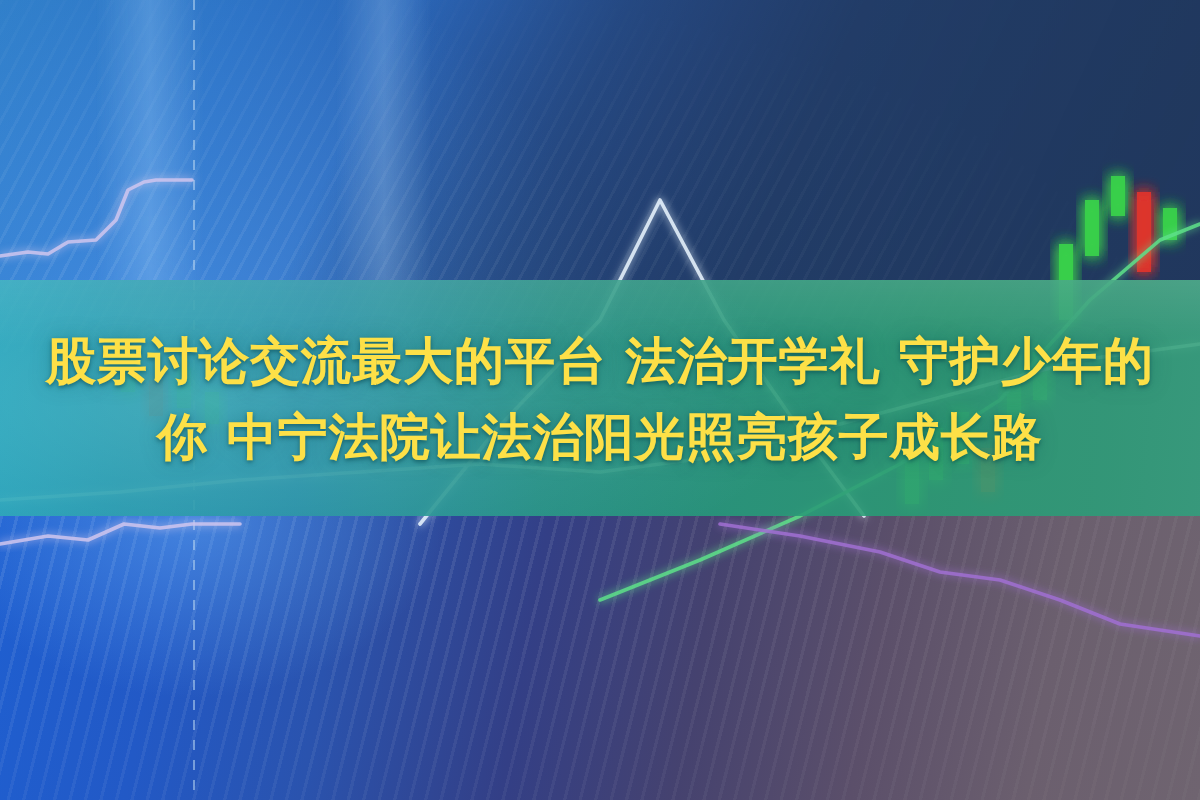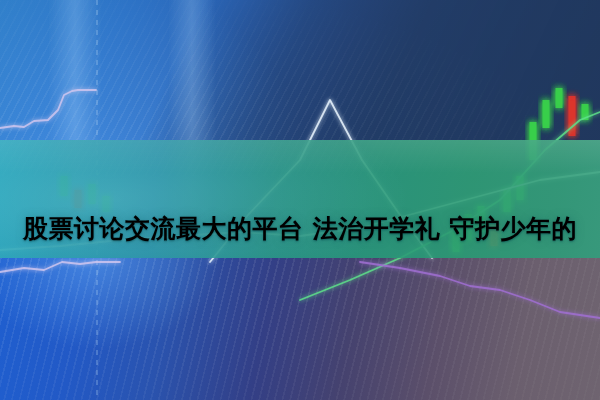--- a/index.html
+++ b/index.html
@@ -136,31 +136,30 @@
   
   #chart-svg { position: absolute; inset: 0; }
 
   
   #headline {
     position: absolute;
     left: 0;
     right: 0;
     top: 162px;
     text-align: center;
-    color: #000000;
+    color: #fde047;
     font-size: 25px;
     font-weight: 700;
     line-height: 38px;
     letter-spacing: 0.5px;
     padding: 0 10px;
     box-sizing: border-box;
     text-shadow:
        0 1px 2px rgba(0,60,70,0.55),
        0 0 10px rgba(0,80,90,0.35);
-    margin-top: 48px;
   }
 </style>
 </head>
 <body>
 
 <div id="stage">
 
   <div class="layer" id="bg-base"></div>
   <div class="layer" id="bg-navy"></div>
   <div class="layer rays" id="rays-top"></div>
@@ -237,15 +236,16 @@
           <polyline points="0,272 24,268 44,270 62,262 80,264 96,262 120,262" fill="none" stroke="#cfc6ee" stroke-width="1.8" stroke-opacity="0.85" stroke-linejoin="round" stroke-linecap="round" filter="url(#softglow)"></polyline>
         </g>
     </g>
   </svg>
 
   <div class="layer" id="band"></div>
   <div class="layer" id="band-sheen"></div>
 
   <div id="headline">
     <div>股票讨论交流最大的平台 法治开学礼 守护少年的</div>
+    <div>你 中宁法院让法治阳光照亮孩子成长路</div>
   </div>
 
 </div>
 
 </body></html>

